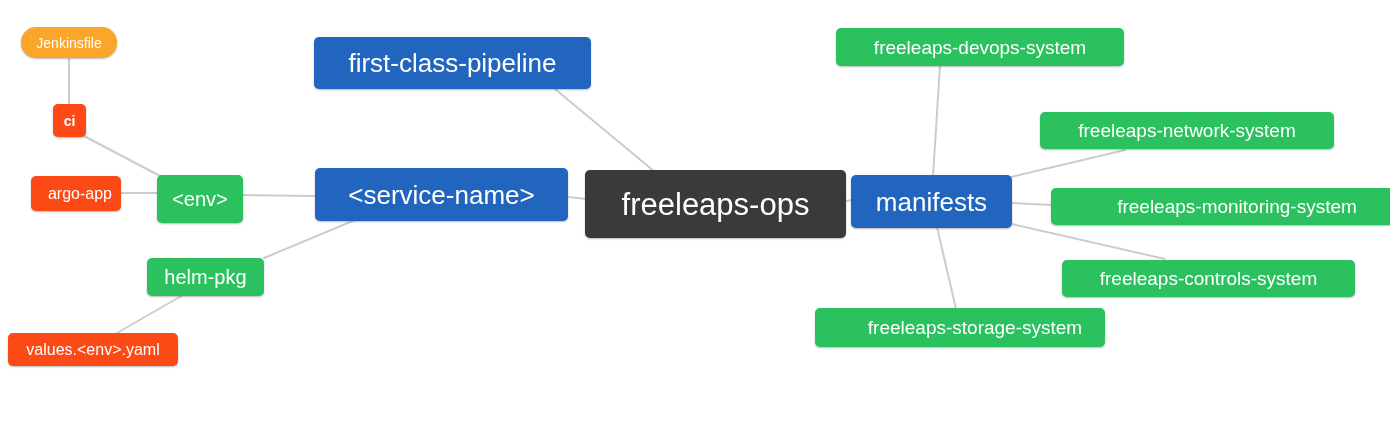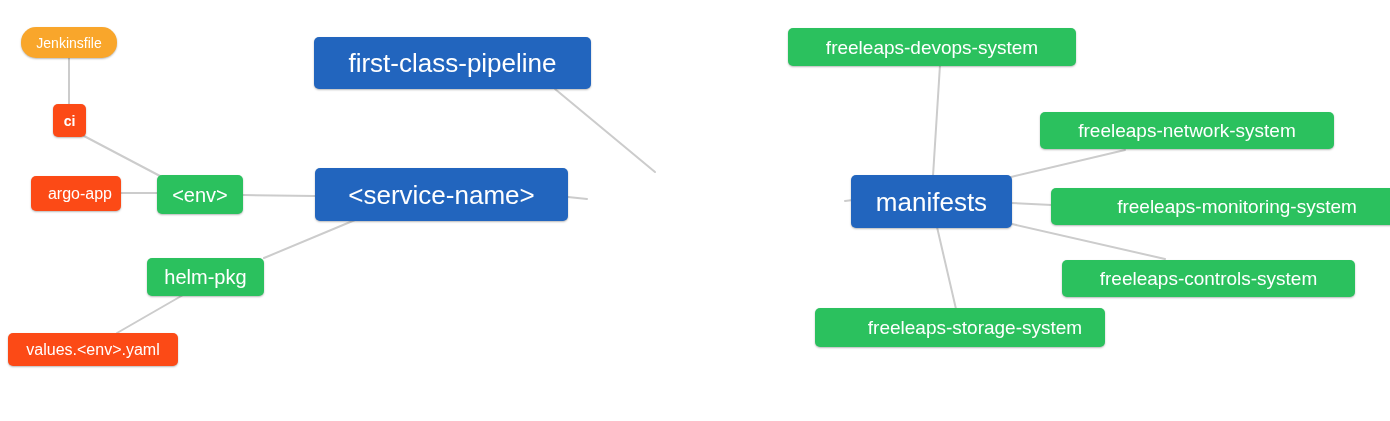--- a/index.html
+++ b/index.html
@@ -28,28 +28,28 @@
   }
   .c-orange { background: var(--c-orange); border-radius: 15px; }
   .c-red    { background: var(--c-red); }
   .c-green  { background: var(--c-green); }
   .c-blue   { background: var(--c-blue); }
   .c-dark   { background: var(--c-dark); }
 
   .n-jenkinsfile { left: 21px;   top: 27px;  width: 96px;  height: 31px; font-size: 14px; }
   .n-ci          { left: 53px;   top: 104px; width: 33px;  height: 33px; font-size: 14px; font-weight: bold; }
   .n-argo        { left: 31px;   top: 176px; width: 90px;  height: 35px; font-size: 16px; padding-left: 8px; }
-  .n-env         { left: 157px;  top: 175px; width: 86px;  height: 39px; font-size: 20px; }
+  .n-env         { left: 157px;  top: 175px; width: 86px;  height: 48px; font-size: 20px; }
   .n-helm        { left: 147px;  top: 258px; width: 117px; height: 38px; font-size: 20px; }
   .n-values      { left: 8px;    top: 333px; width: 170px; height: 33px; font-size: 16px; }
   .n-fcp         { left: 314px;  top: 37px;  width: 277px; height: 52px; font-size: 26px; }
   .n-svc         { left: 315px;  top: 168px; width: 253px; height: 53px; font-size: 26px; text-align: center; }
   .n-ops         { left: 585px;  top: 170px; width: 261px; height: 68px; font-size: 31px; }
   .n-manifests   { left: 851px;  top: 175px; width: 161px; height: 53px; font-size: 26px; }
-  .n-devops      { left: 788px;  top: 28px;  width: 288px; height: 38px; font-size: 19px; }
+  .n-devops      { left: 836px;  top: 28px;  width: 288px; height: 38px; font-size: 19px; }
   .n-network     { left: 1040px; top: 112px; width: 294px; height: 37px; font-size: 19px; }
   .n-monitoring  { left: 1051px; top: 188px; width: 372px; height: 37px; font-size: 19px; }
   .n-controls    { left: 1062px; top: 260px; width: 293px; height: 37px; font-size: 19px; }
   .n-storage     { left: 815px;  top: 308px; width: 290px; height: 39px; font-size: 19px; padding-left: 30px; }
 </style>
 </head>
 <body>
 
 <div class="canvas">
 
@@ -71,20 +71,21 @@
   </svg>
 
   <div class="node c-orange n-jenkinsfile">Jenkinsfile</div>
   <div class="node c-red    n-ci">ci</div>
   <div class="node c-red    n-argo">argo-app</div>
   <div class="node c-green  n-env">&lt;env&gt;</div>
   <div class="node c-green  n-helm">helm-pkg</div>
   <div class="node c-red    n-values">values.&lt;env&gt;.yaml</div>
   <div class="node c-blue   n-fcp">first-class-pipeline</div>
   <div class="node c-blue   n-svc">&lt;service-name&gt;</div>
+  <div class="node c-dark   n-ops">freeleaps-ops</div>
   <div class="node c-blue   n-manifests">manifests</div>
   <div class="node c-green  n-devops">freeleaps-devops-system</div>
   <div class="node c-green  n-network">freeleaps-network-system</div>
   <div class="node c-green  n-monitoring">freeleaps-monitoring-system</div>
   <div class="node c-green  n-controls">freeleaps-controls-system</div>
   <div class="node c-green  n-storage">freeleaps-storage-system</div>
 
 </div>
 
 </body></html>

